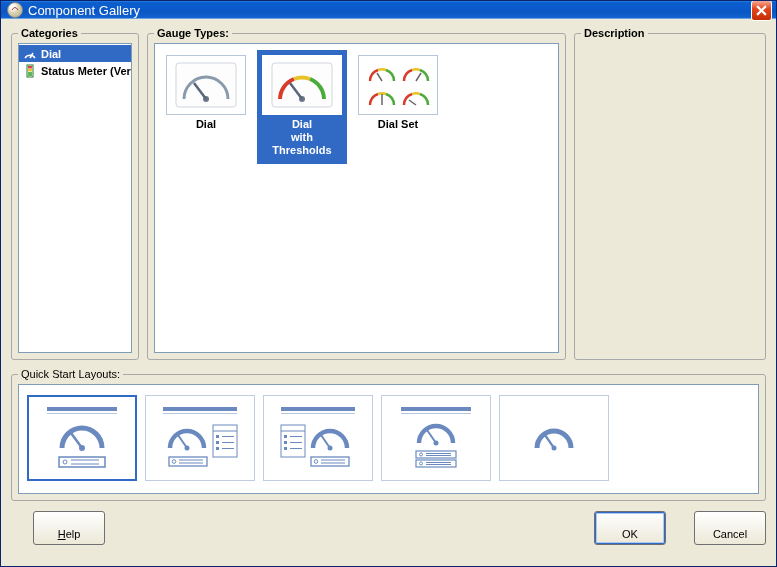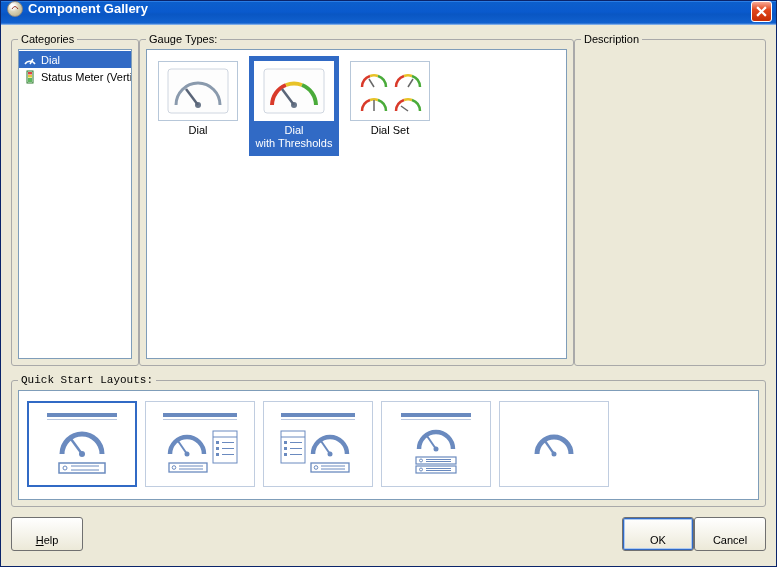--- a/index.html
+++ b/index.html
@@ -7,29 +7,29 @@
     margin: 0;
     font-family: Tahoma, Arial, sans-serif;
     font-size: 11px;
     background: #ece9d8;
     width: 777px;
     height: 567px;
     overflow: hidden;
     border: 1px solid #0a246a;
   }
   .titlebar {
-    height: 24px;
+    height: 18px;
     background: linear-gradient(to bottom, #3b8ef3 0%, #0a5dcf 8%, #0a5dcf 45%, #1066d8 55%, #b0d1f6 100%);
     background: linear-gradient(to bottom, #1e6fe8 0%, #2a7ef5 10%, #0856c2 50%, #0856c2 90%, #1b69e0 100%);
     background: linear-gradient(to bottom, #3d91f7 0%, #0c5fcc 5%, #0a5acd 45%, #0956c3 55%, #1161cf 92%, #a2c5ef 100%);
     display: flex;
-    align-items: flex-start;
+    align-items: center;
     padding: 0 4px 0 6px;
     color: #fff;
-    font-weight: bold;
+    font-weight: normal;
     font-size: 13px;
   }
   .titlebar .app-icon {
     width: 16px; height: 16px; margin-right: 5px;
     border-radius: 50%;
     background: radial-gradient(circle at 35% 30%, #fff 0 15%, #dcd5bb 40%, #b3a77b 100%);
     border: 1px solid #888;
     display: flex; align-items: center; justify-content: center;
     flex-shrink: 0;
   }
@@ -43,21 +43,21 @@
     color: #fff; font-weight: bold; font-family: Arial;
     cursor: pointer;
   }
   .close-btn svg { display:block; }
   .content {
     padding: 8px 10px 10px 10px;
     height: calc(100% - 29px);
     display: flex;
     flex-direction: column;
   }
-  .top-row { display: flex; gap: 0; flex: 1; min-height: 0; }
+  .top-row { display: flex; gap: 8px; flex: 1; min-height: 0; font-weight: bold; }
   fieldset {
     border: 1px solid #a9a9a9;
     border-radius: 3px;
     padding: 4px 6px 6px 6px;
     margin: 0;
     background: #ece9d8;
     min-width: 0;
   }
   legend { padding: 0 3px; color: #000; }
   .categories { width: 128px; flex-shrink: 0; display:flex; flex-direction:column;}
@@ -87,21 +87,21 @@
     background:#fff;
     border:1px solid #b7c7d9;
     margin: 0 auto 2px auto;
     display:flex; align-items:center; justify-content:center;
     position:relative;
   }
   .gauge-item.selected .gauge-thumb { border-color:#fff; }
   .gauge-label { line-height:1.2; padding: 1px 0;}
   .description { width:192px; flex-shrink:0; display:flex; flex-direction:row;}
   .desc-area { background:#fff; border:1px solid #7f9db9; flex:1; padding:6px; }
-  .quickstart { margin-top:8px;font-family:Liberation Mono, monospace; }
+  .quickstart { margin-top:8px; }
   .qs-area { background:#fff; border:1px solid #7f9db9; padding:10px 8px; display:flex; gap:8px; height:110px;}
   .qs-item {
     width: 110px; height: 86px;
     border:1px solid #c0cde0;
     background:#fff;
     cursor:pointer;
     display:flex; align-items:center; justify-content:center;
     position:relative;
   }
   .qs-item.selected { border:2px solid #316ac5; }
@@ -109,23 +109,24 @@
     margin-top:10px; display:flex; justify-content:space-between; align-items:center;
   }
   .btn {
     min-width:72px; height:22px;
     background: linear-gradient(to bottom, #fff 0%, #ece9d8 100%);
     border:1px solid #707070;
     border-radius:3px;
     font-family:inherit; font-size:11px;
     cursor:pointer;
     padding: 16px 12px;
+    margin-left: 22px;
   }
   .btn.default { box-shadow: 0 0 0 1px #316ac5 inset, 0 0 0 2px #aecaf0 inset; }
-  .right-btns { display:flex; gap:0; }
+  .right-btns { display:flex; gap:6px; }
   .btn u { text-decoration: underline; }
   
   .mini-dial-set { display:grid; grid-template-columns:1fr 1fr; gap:2px; padding:4px;}
 </style>
 </head>
 <body>
 
 <div class="titlebar">
   <span class="app-icon">
     <svg width="8" height="8" viewBox="0 0 8 8">

